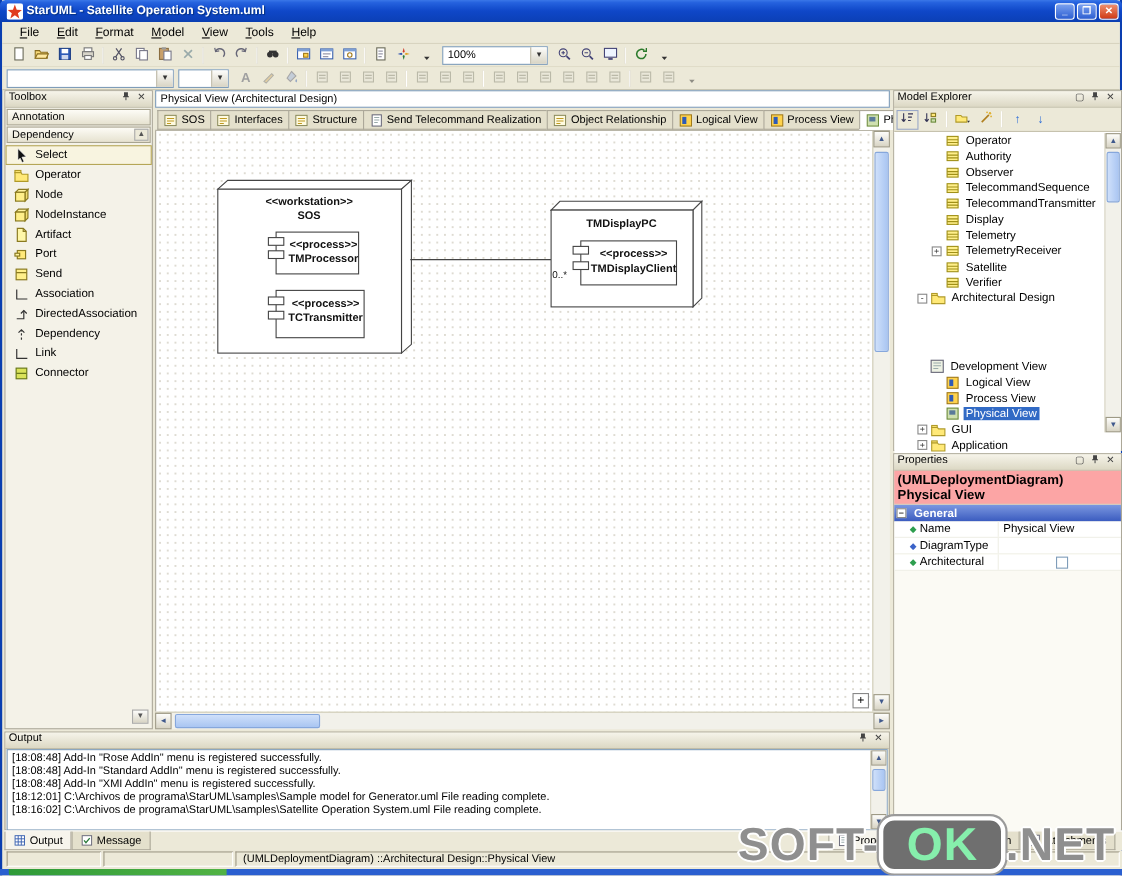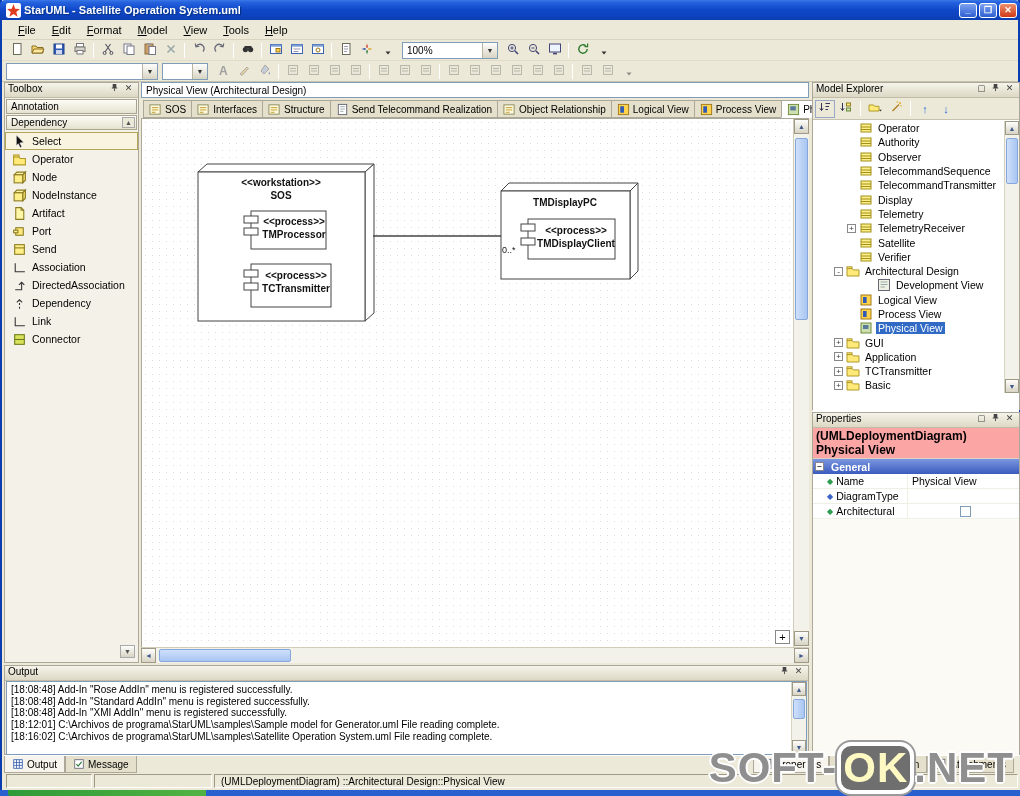--- a/index.html
+++ b/index.html
@@ -109,21 +109,21 @@
   .btab .ticon { width:12px; height:12px; }
   #br-tabs { margin-left:auto; display:flex; margin-right:6px; }
   #statusbar { position:absolute; left:2px; top:773px; width:1016px; height:17px; background:#ece9d8; display:flex; gap:2px; padding:1px 2px; font-size:10px; }
   .scell { border:1px solid; border-color:#9e9a86 #fff #fff #9e9a86; height:14px; display:flex; align-items:center; padding:0 6px; }
   .scell.c1 { width:86px; } .scell.c2 { width:118px; } .scell.c3 { flex:1; }
   #taskstrip { position:absolute; left:-2px; top:790px; width:1020px; height:6px; background:#2a5fd0; }
   #taskstrip .startseg { position:absolute; left:8px; top:0; width:198px; height:6px; background:linear-gradient(90deg,#2e9a38,#51b344); border-radius:0 0 0 2px; }
 
   
   #watermark { position:absolute; right:4px; bottom:2px; z-index:60; font-size:42px; font-weight:bold; letter-spacing:1px; color:#8f8f8f; white-space:nowrap; text-shadow:-2px 0 #fff,2px 0 #fff,0 -2px #fff,0 2px #fff,-1px -1px #fff,1px 1px #fff,1px -1px #fff,-1px 1px #fff; }
-  #watermark .wm-box { display:inline-block; background:#6f6f6f; color:#fef9c3; border:4px solid #fff; border-radius:14px; padding:0 2px; line-height:1.05; text-shadow:none; box-shadow:0 0 0 2px #9a9a9a; }
+  #watermark .wm-box { display:inline-block; background:#6f6f6f; color:#86efac; border:4px solid #fff; border-radius:14px; padding:0 21px; line-height:1.05; text-shadow:none; box-shadow:0 0 0 2px #9a9a9a; }
 </style>
 </head>
 <body>
 
 <div class="window">
 
   <div class="titlebar">
     <span class="app-ico">
       <svg viewBox="0 0 14 14" width="15" height="15">
           <rect width="14" height="14" rx="2" fill="#fff"></rect>
@@ -793,21 +793,21 @@
           <span class="tlabel">Verifier</span>
         </div>
         <div class="trow" style="padding-left: 21px;">
           <span class="twisty">-</span>
           <span class="t-ico"><svg viewBox="0 0 14 14" width="14" height="14">
               <path d="M1 4.5 h5 l1.3 1.4 H13 V12 H1 z" fill="#ffe978" stroke="#b09a28"></path>
               <rect x="1" y="2.8" width="5" height="1.8" fill="#ffe978" stroke="#b09a28"></rect>
             </svg></span>
           <span class="tlabel">Architectural Design</span>
         </div>
-        <div class="trow" style="padding-left: 52px;">
+        <div class="trow" style="padding-left: 20px; margin-top: 48px;">
           <span class="twisty none">+</span>
           <span class="t-ico"><svg viewBox="0 0 14 14" width="14" height="14">
               <rect x="1.5" y="1.5" width="11" height="11" fill="#eef2e4" stroke="#667"></rect>
               <path d="M3.5 4 h7 M3.5 6.5 h7 M3.5 9 h4.5" stroke="#9aa"></path>
             </svg></span>
           <span class="tlabel">Development View</span>
         </div>
         <div class="trow" style="padding-left: 34px;">
           <span class="twisty none">+</span>
           <span class="t-ico"><svg viewBox="0 0 14 14" width="14" height="14">

